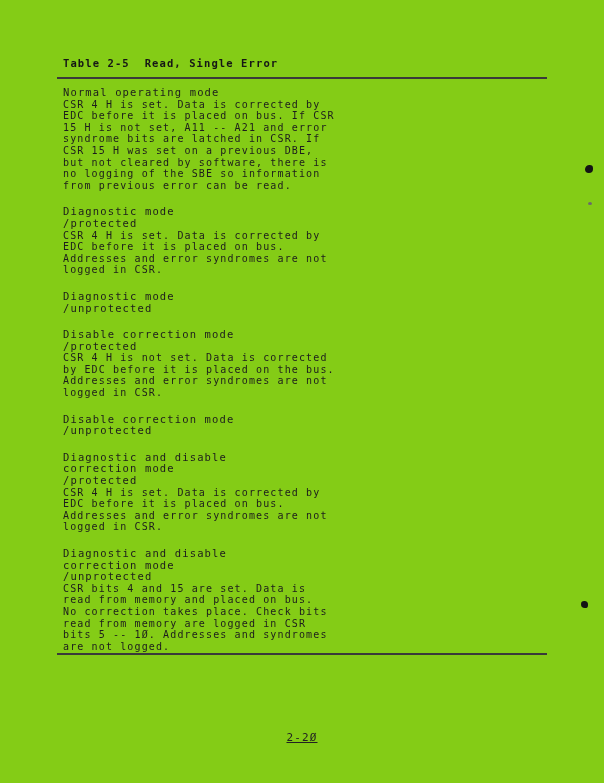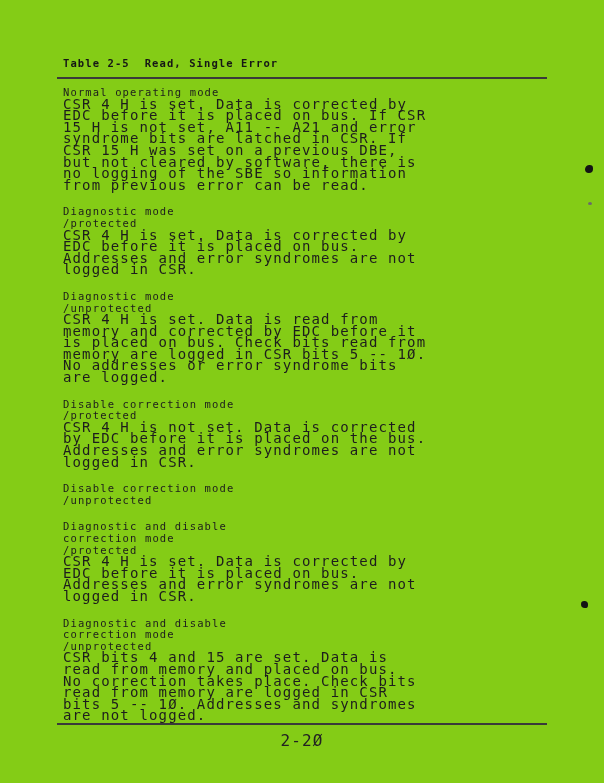--- a/index.html
+++ b/index.html
@@ -48,34 +48,35 @@
   .cell-mode {
     width: 202px;
     flex: none;
     font-size: 10.5px;
     line-height: 11.6px;
     letter-spacing: 1.13px;
     white-space: pre;
   }
   .cell-desc {
     flex: none;
-    font-size: 14px;
+    font-size: 10px;
     line-height: 11.6px;
     letter-spacing: 1.13px;
     white-space: pre;
   }
   .page-number {
     position: absolute;
     left: 0;
     top: 731px;
     width: 604px;
     text-align: center;
-    font-size: 16px;
+    font-size: 11px;
     letter-spacing: 1.13px;
     color: #222;
+    text-decoration: underline;
   }
   .ink-blot {
     position: absolute;
     background: #141414;
   }
   .blot-1 {
     left: 585px; top: 165px;
     width: 8px; height: 8px;
     border-radius: 60% 45% 55% 50%;
   }
@@ -117,26 +118,20 @@
 /protected</div>
         <div class="cell-desc">CSR 4 H is set. Data is corrected by
 EDC before it is placed on bus.
 Addresses and error syndromes are not
 logged in CSR.</div>
       </div>
 
       <div class="row">
         <div class="cell-mode">Diagnostic mode
 /unprotected</div>
-        <div class="cell-desc">CSR 4 H is set. Data is read from
-memory and corrected by EDC before it
-is placed on bus. Check bits read from
-memory are logged in CSR bits 5 -- 1Ø.
-No addresses or error syndrome bits
-are logged.</div>
       </div>
 
       <div class="row">
         <div class="cell-mode">Disable correction mode
 /protected</div>
         <div class="cell-desc">CSR 4 H is not set. Data is corrected
 by EDC before it is placed on the bus.
 Addresses and error syndromes are not
 logged in CSR.</div>
       </div>

